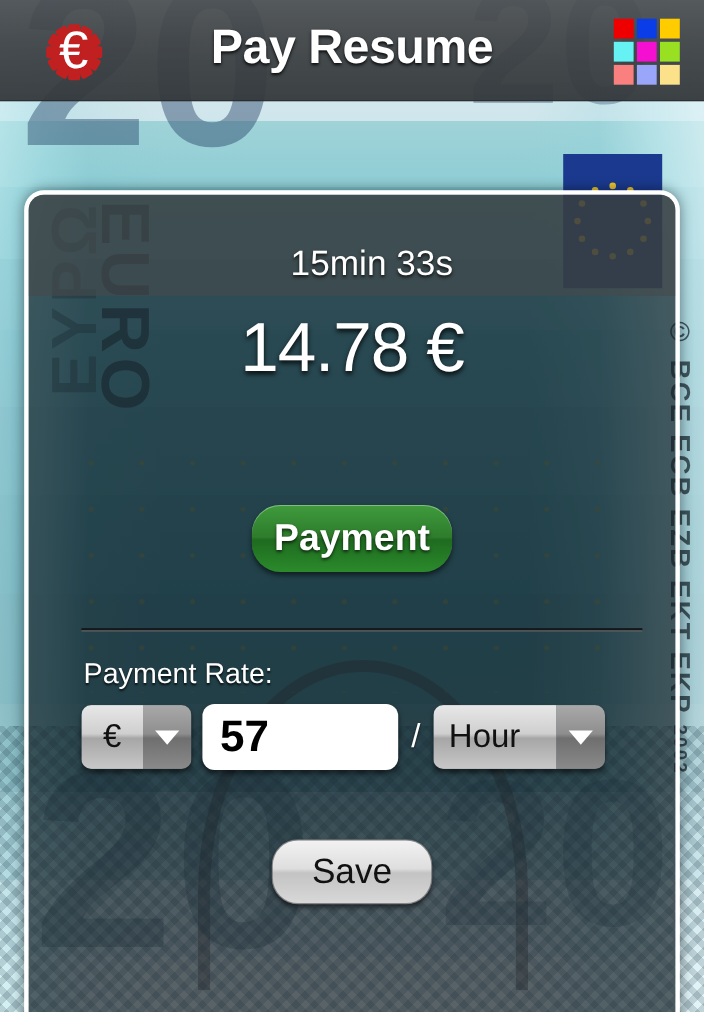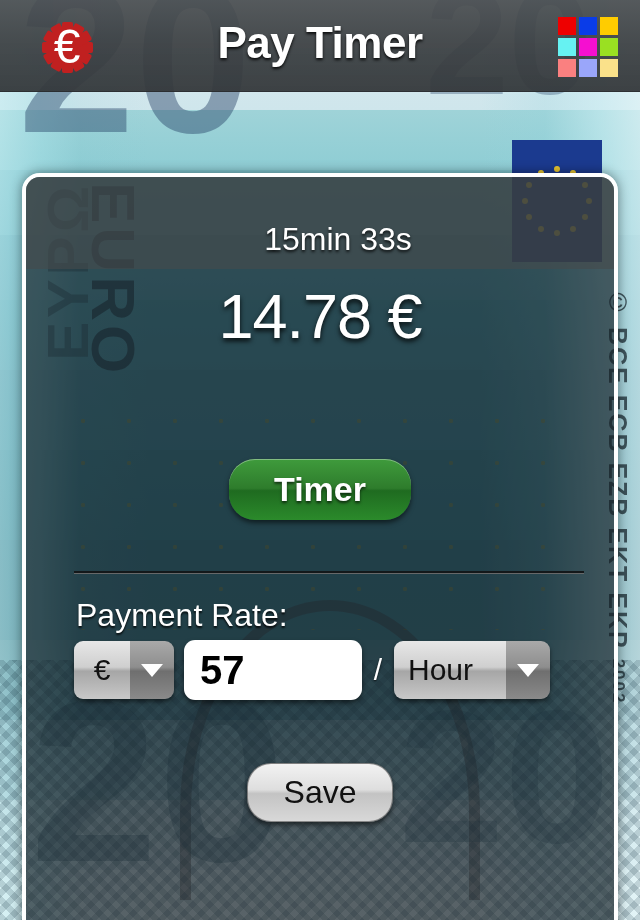--- a/index.html
+++ b/index.html
@@ -228,21 +228,21 @@
 
   .divider {
     position: absolute;
     left: 48px; top: 394px; width: 510px; height: 3px;
     background: #14181a;
     border-bottom: 1px solid rgba(255,255,255,0.35);
   }
 
   .rate-label {
     position: absolute; left: 50px; top: 420px;
-    font-size: 32px; color: #ffffff;
+    font-size: 26px; color: #ffffff;
     text-shadow: 0 2px 2px rgba(0,0,0,0.8);
   }
 
   .rate-row {
     position: absolute; left: 48px; top: 462px;
     width: 510px; height: 62px;
     display: flex; align-items: center;
   }
 
   
@@ -355,21 +355,21 @@
         <div class="ray" style="transform: rotate(210deg) translateY(-9px); background: rgb(192, 32, 32);"></div>
         <div class="ray" style="transform: rotate(180deg) translateY(-9px); background: rgb(192, 32, 32);"></div>
         <div class="ray" style="transform: rotate(150deg) translateY(-9px); background: rgb(192, 32, 32);"></div>
         <div class="ray" style="transform: rotate(120deg) translateY(-9px); background: rgb(192, 32, 32);"></div>
         <div class="ray" style="transform: rotate(90deg) translateY(-9px); background: rgb(192, 32, 32);"></div>
         <div class="ray" style="transform: rotate(60deg) translateY(-9px); background: rgb(192, 32, 32);"></div>
         <div class="ray" style="transform: rotate(30deg) translateY(-9px); background: rgb(192, 32, 32);"></div>
         <div class="ray" style="transform: rotate(0deg) translateY(-9px); background: rgb(192, 32, 32);"></div>
       <div class="glyph">€</div>
     </div>
-    <div class="header-title">Pay Timer</div>
+    <div class="header-title">Pay Resume</div>
     <div class="color-grid" id="color-grid">
         <div class="sw" style="background: rgb(238, 0, 0);"></div>
         <div class="sw" style="background: rgb(10, 60, 232);"></div>
         <div class="sw" style="background: rgb(255, 204, 0);"></div>
         <div class="sw" style="background: rgb(102, 242, 242);"></div>
         <div class="sw" style="background: rgb(245, 15, 208);"></div>
         <div class="sw" style="background: rgb(154, 224, 34);"></div>
         <div class="sw" style="background: rgb(250, 128, 128);"></div>
         <div class="sw" style="background: rgb(154, 166, 250);"></div>
         <div class="sw" style="background: rgb(250, 225, 138);"></div>
@@ -377,21 +377,21 @@
   </div>
 
   <div class="dialog">
     <div class="dialog-body"></div>
     <div class="dialog-shade"></div>
 
     <div class="timer">15min 33s</div>
     <div class="amount">14.78 €</div>
 
     <div class="btn-row">
-      <button class="pill pill-resume">Timer</button>
+      <button class="pill pill-resume">Payment</button>
     </div>
 
     <div class="divider"></div>
 
     <div class="rate-label">Payment Rate:</div>
 
     <div class="rate-row">
       <div class="sel sel-currency">
         <div class="sel-face">€</div>
         <div class="sel-arrow">

